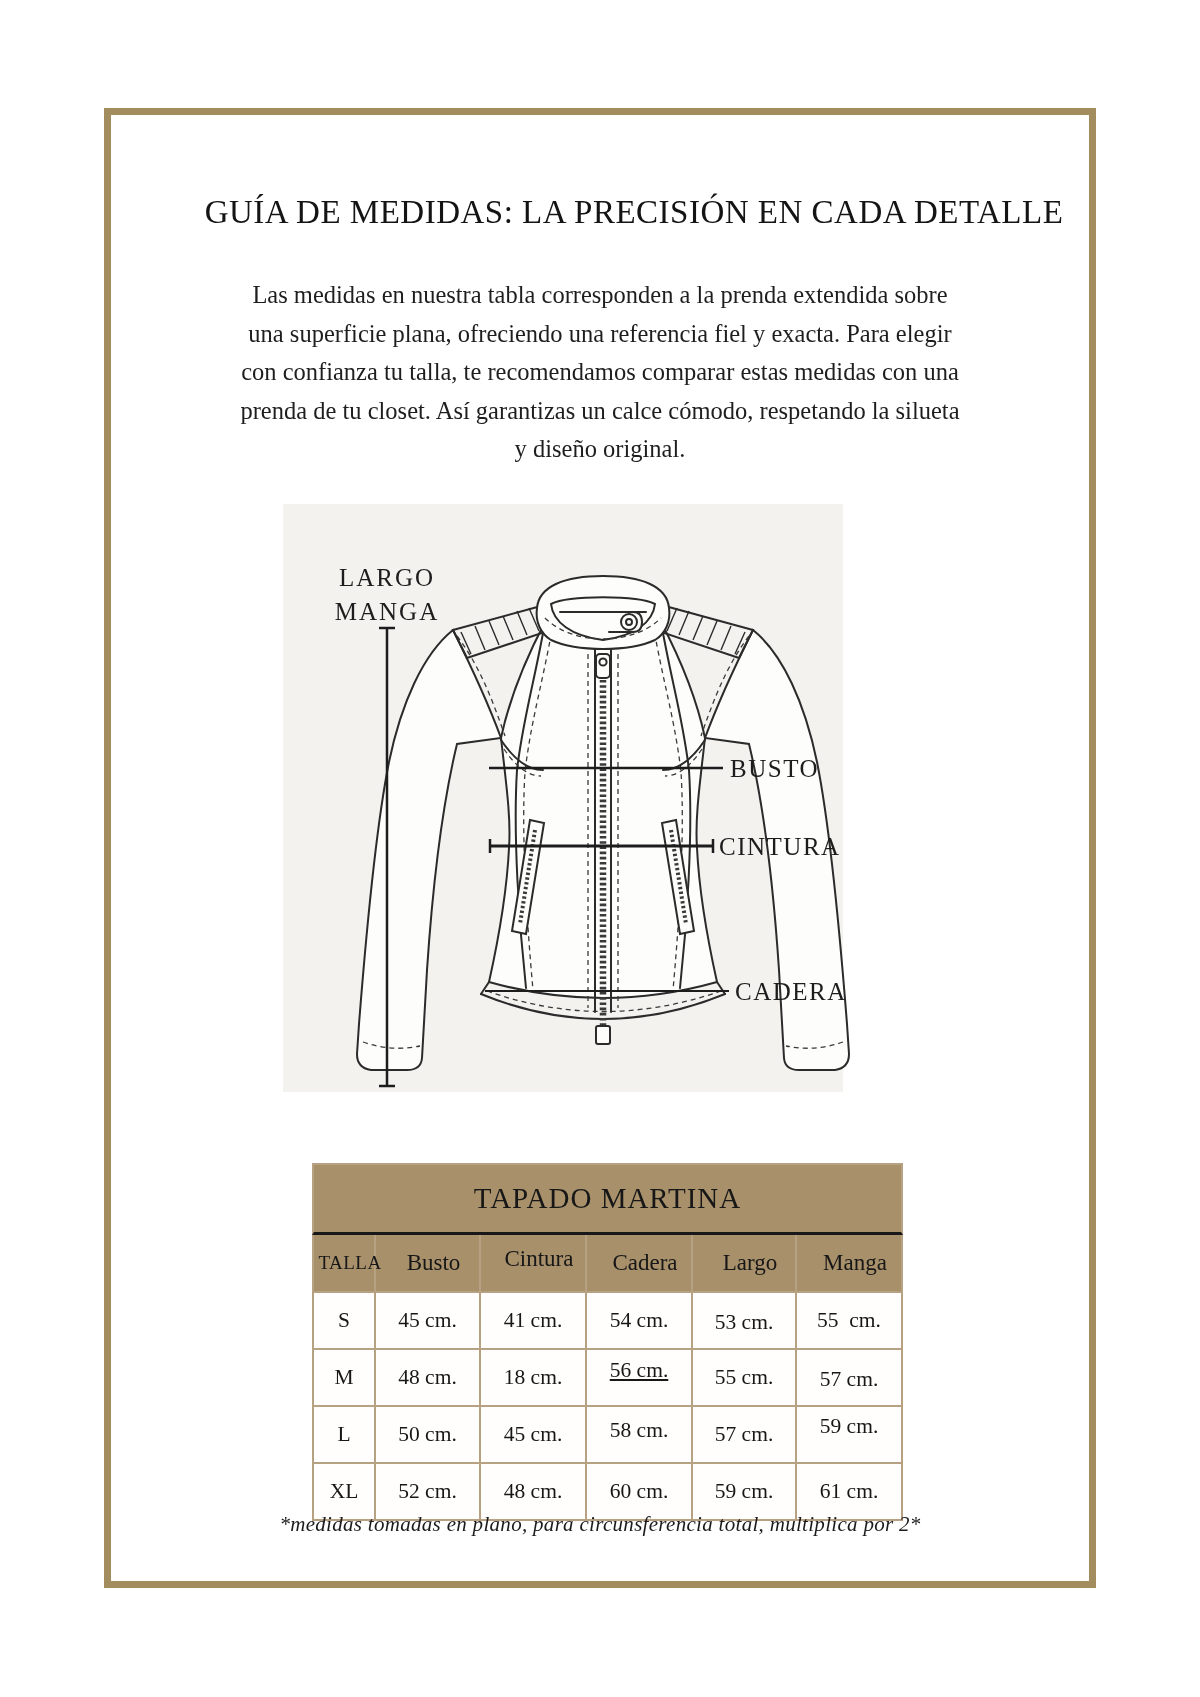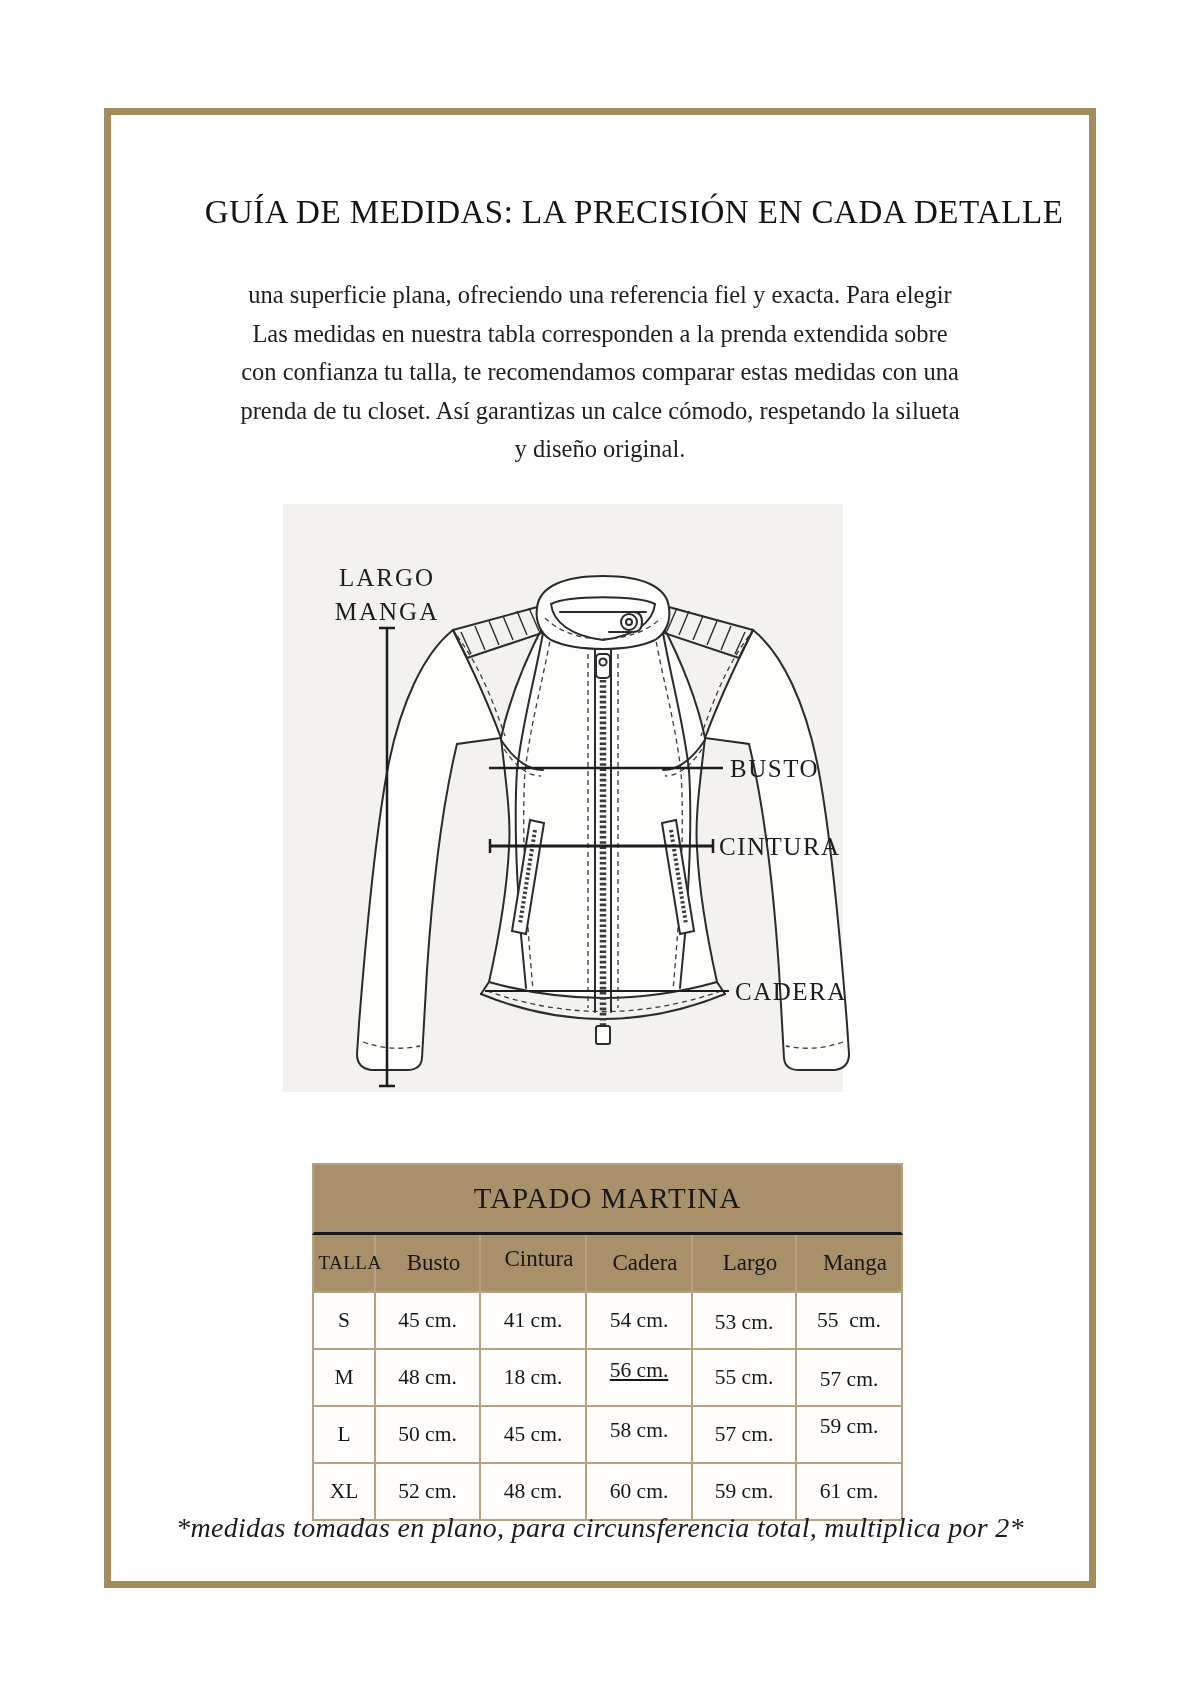--- a/index.html
+++ b/index.html
@@ -51,42 +51,42 @@
   .head{background:#a7906a;font-size:23px;padding-left:12px;}
   .head.talla{font-size:19px;letter-spacing:0.5px;}
   
   .head:nth-child(3) span{top:-4px;}
   .r2 .c4{top:-7px;text-decoration:underline;} .r2 .c6{top:2px;}
   .r3 .c4{top:-4px;} .r3 .c6{top:-8px;}
   .r1 .c5{top:2px;}
 
   .footnote{
     position:absolute;left:104px;top:1512px;width:992px;text-align:center;
-    font-style:italic;font-size:28px;color:#1b1b1b;letter-spacing:0.3px;
+    font-style:italic;font-size:21px;color:#1b1b1b;letter-spacing:0.3px;
   }
 
   
   .ln{stroke:#2b2b2b;stroke-width:2;fill:none;stroke-linecap:round;}
   .fillw{fill:#fdfdfc;}
   .dash{stroke:#3a3a3a;stroke-width:1.3;fill:none;stroke-dasharray:5 4;}
   .meas{stroke:#1d1d1d;fill:none;}
   .lab{font-family:"Liberation Serif",serif;fill:#1d1d1d;}
 </style>
 </head>
 <body>
 
 <div class="page">
 
   <div class="frame"></div>
 
   <h1 class="title">GUÍA DE MEDIDAS: LA PRECISIÓN EN CADA DETALLE</h1>
 
   <div class="intro">
+    <div>Las medidas en nuestra tabla corresponden a la prenda extendida sobre</div>
     <div>una superficie plana, ofreciendo una referencia fiel y exacta. Para elegir</div>
-    <div>Las medidas en nuestra tabla corresponden a la prenda extendida sobre</div>
     <div>con confianza tu talla, te recomendamos comparar estas medidas con una</div>
     <div>prenda de tu closet. Así garantizas un calce cómodo, respetando la silueta</div>
     <div>y diseño original.</div>
   </div>
 
   <div class="figure">
     <svg width="560" height="588" viewBox="0 0 560 588">
 
       <g>
         <path class="ln fillw" d="M 170,126 C 140,150 118,200 106,258 C 94,318 84,418 76,520 L 74,550 Q 74,564 88,566 L 124,566 Q 138,566 139,554 L 144,466 C 150,376 160,298 174,240 L 218,234 C 204,196 186,158 170,126 Z"></path>

